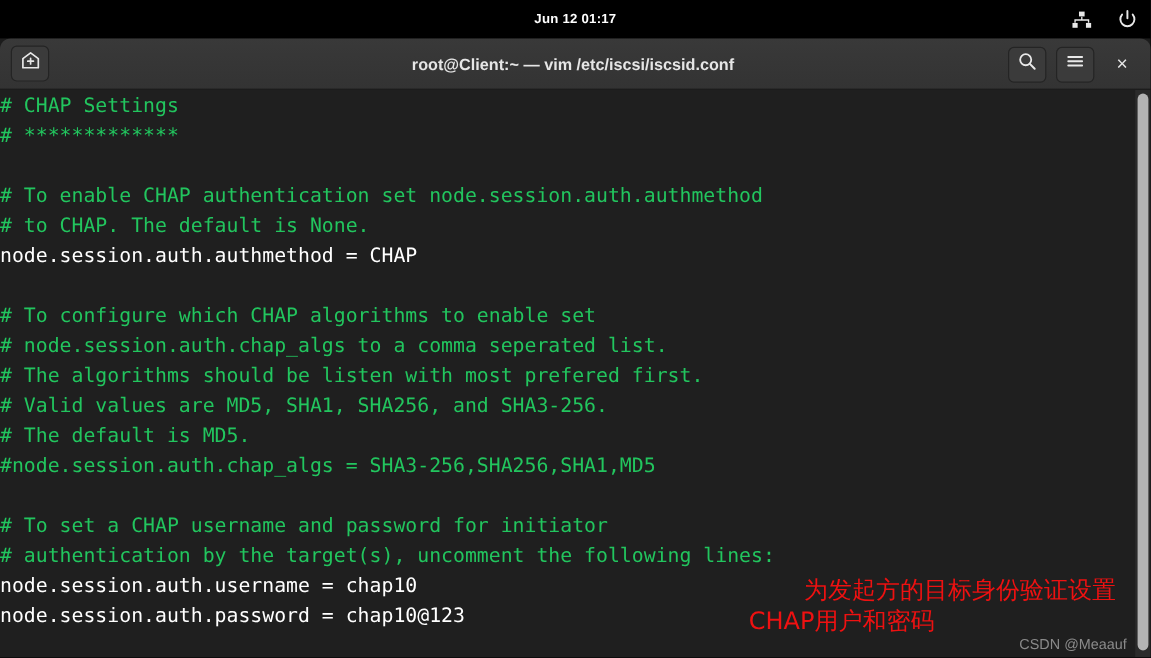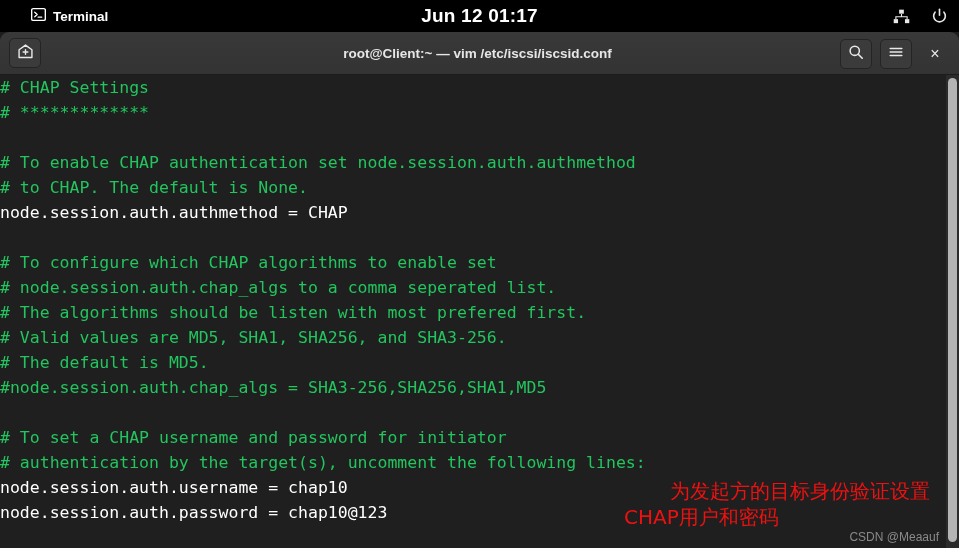--- a/index.html
+++ b/index.html
@@ -43,21 +43,21 @@
   #topbar-activities { margin-left: 8px; }
   #topbar-app { margin-left: 22px; }
   .tb-clock {
     position: absolute;
     left: 0; right: 0;
     top: 0;
     height: 32px;
     display: flex;
     align-items: center;
     justify-content: center;
-    font-size: 19px;
+    font-size: 11px;
     font-weight: bold;
     letter-spacing: 0.2px;
     pointer-events: none;
   }
   .tb-clock span { pointer-events: auto; }
   #topbar-right {
     position: absolute;
     right: 6px; top: 0;
     height: 32px;
     display: flex;
@@ -197,30 +197,20 @@
   }
 </style>
 </head>
 <body>
 
 <div id="screen">
 
   <div id="topbar">
 
 
-    <div class="tb-item" id="topbar-app">
-      <span>
-        <svg width="15" height="15" viewBox="0 0 16 16">
-          <rect x="0.7" y="1.7" width="14.6" height="12.6" rx="1.6" fill="none" stroke="#fff" stroke-width="1.5"></rect>
-          <path d="M4 5.5 L6.6 8 L4 10.5" fill="none" stroke="#fff" stroke-width="1.4" stroke-linecap="round" stroke-linejoin="round"></path>
-          <path d="M7.6 10.8 L11.4 10.8" stroke="#fff" stroke-width="1.4" stroke-linecap="round"></path>
-        </svg>
-      </span>
-      <span>Terminal</span>
-    </div>
 
     <div class="tb-clock">
       <span>Jun 12  01:17</span>
     </div>
 
     <div id="topbar-right">
       <div class="tb-icon-btn">
         <svg width="17" height="15" viewBox="0 0 18 16">
           <rect x="6.5" y="0.7" width="5" height="4.3" fill="#e8e8e8"></rect>
           <rect x="0.7" y="10.8" width="4.6" height="4.3" fill="#e8e8e8"></rect>

